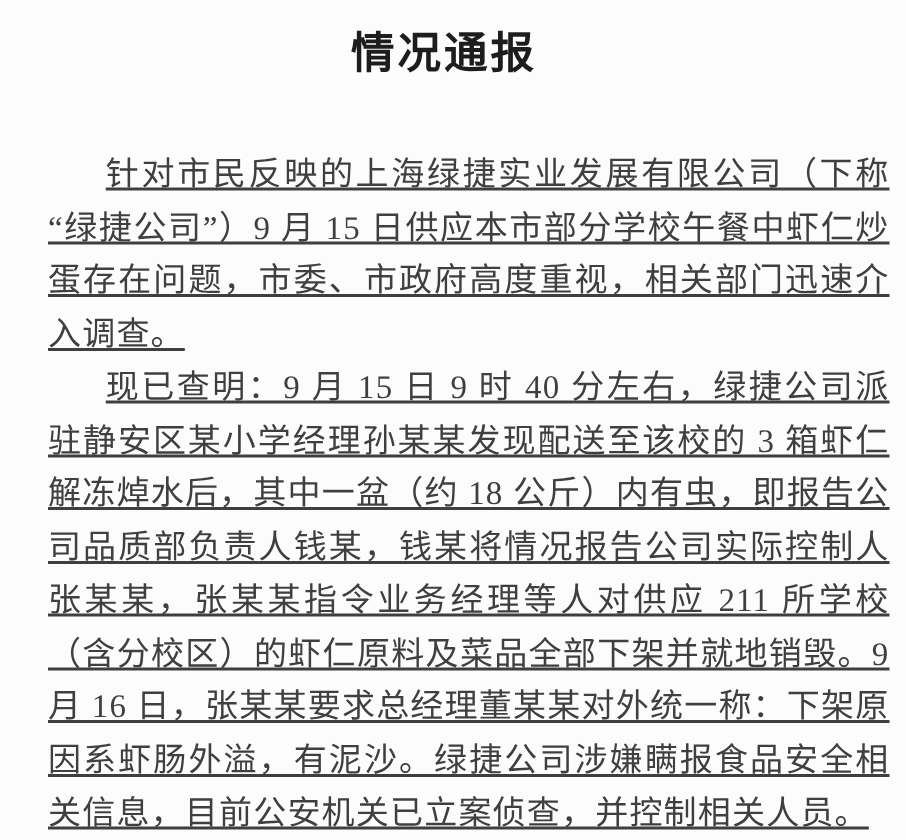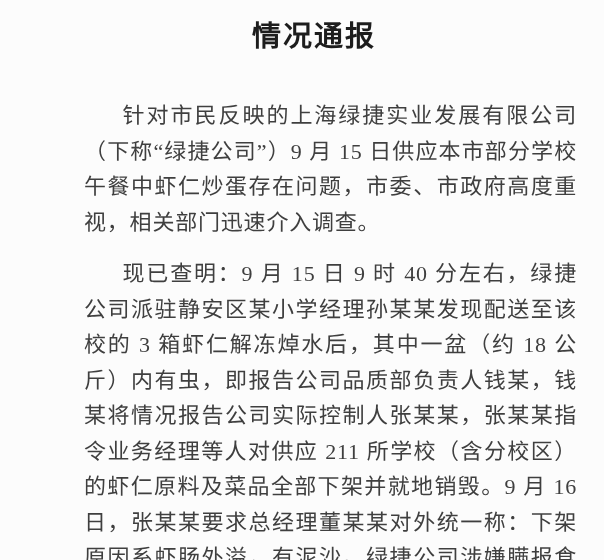--- a/index.html
+++ b/index.html
@@ -9,44 +9,45 @@
   body {
     width: 604px;
     height: 560px;
     overflow: hidden;
     background: var(--page-bg, #fcfcfc);
   }
   .page {
     box-sizing: border-box;
     width: 604px;
     height: 560px;
-    padding: 16px 11px 0 68px;
+    padding: 16px 11px 0 32px;
   }
   .doc-title {
     margin: 0 0 0 -33px; 
     font-family: "Liberation Sans", "DejaVu Sans", sans-serif;
     font-weight: 700;
     font-size: 29px;
     line-height: 40px;
     letter-spacing: 2px;
     text-align: center;
     color: var(--title-color, #1d1d1d);
   }
   .doc-body {
     margin-top: 42px;
     font-family: "Liberation Serif", "DejaVu Serif", serif;
     font-size: 22px;
     line-height: 35.5px;
     letter-spacing: 0.8px;
     color: var(--text-color, #3f3f3f);
   }
   .doc-body p {
-    margin: 16px;
+    margin: 0;
     text-indent: 1.75em;
     text-align: justify;
+    text-decoration: underline;
   }
 </style>
 </head>
 <body>
 
 <div class="page">
   <h1 class="doc-title">情况通报</h1>
   <div class="doc-body">
     <p>针对市民反映的上海绿捷实业发展有限公司（下称“绿捷公司”）9 月 15 日供应本市部分学校午餐中虾仁炒蛋存在问题，市委、市政府高度重视，相关部门迅速介入调查。</p>
     <p>现已查明：9 月 15 日 9 时 40 分左右，绿捷公司派驻静安区某小学经理孙某某发现配送至该校的 3 箱虾仁解冻焯水后，其中一盆（约 18 公斤）内有虫，即报告公司品质部负责人钱某，钱某将情况报告公司实际控制人张某某，张某某指令业务经理等人对供应 211 所学校（含分校区）的虾仁原料及菜品全部下架并就地销毁。9 月 16 日，张某某要求总经理董某某对外统一称：下架原因系虾肠外溢，有泥沙。绿捷公司涉嫌瞒报食品安全相关信息，目前公安机关已立案侦查，并控制相关人员。</p>

